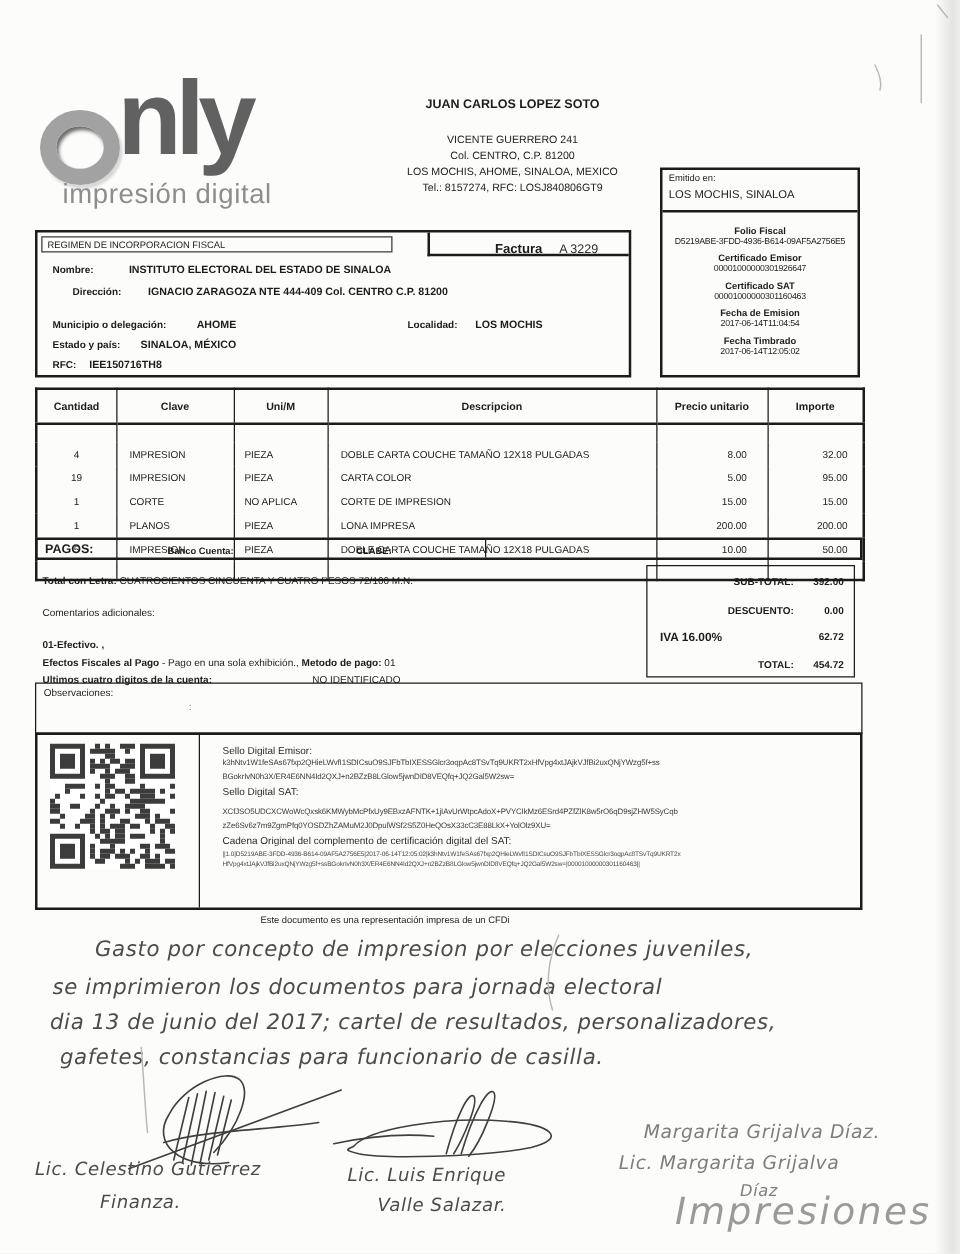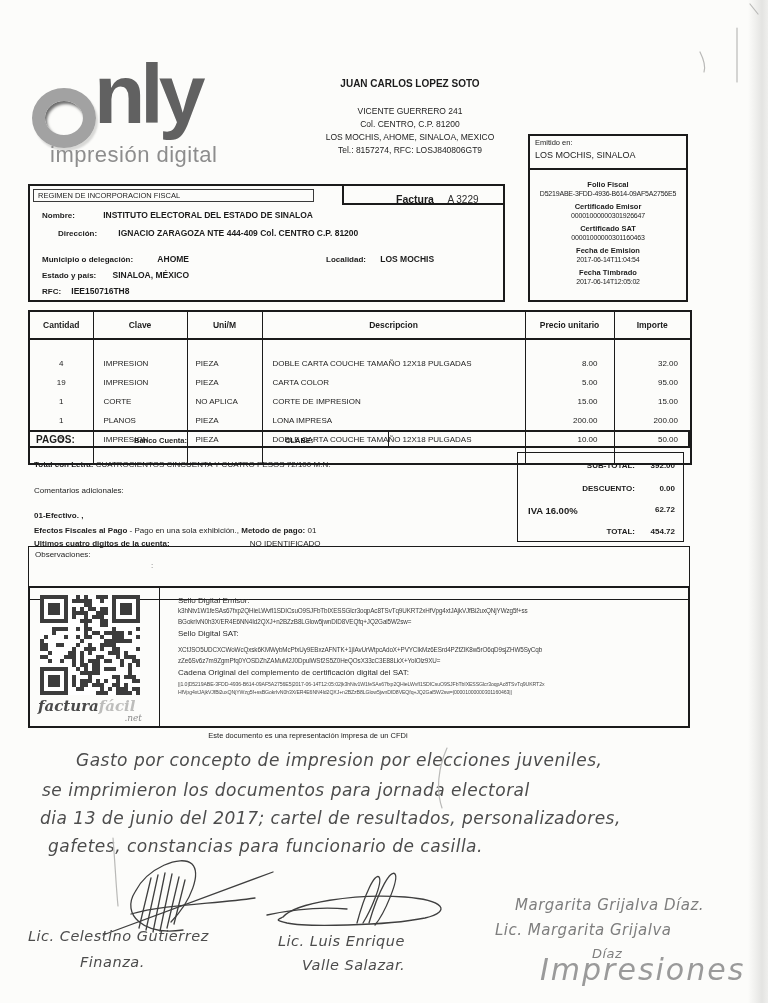--- a/index.html
+++ b/index.html
@@ -57,21 +57,21 @@
             border:2px solid #1b1b1b;box-sizing:border-box;}
   .pagos-div{position:absolute;left:358px;top:0;height:100%;border-left:1.5px solid #1b1b1b;}
   
   .totbox{position:absolute;left:517px;top:452px;width:167px;height:90px;
           border:1.5px solid #1b1b1b;box-sizing:border-box;}
   .trow{position:absolute;width:100%;}
   .tlab{position:absolute;right:48px;font-size:8px;font-weight:bold;}
   .tlab-big{position:absolute;left:10px;font-size:9.5px;font-weight:bold;}
   .tval{position:absolute;right:8px;font-size:8px;font-weight:bold;}
   
-  .obsbox{position:absolute;left:28px;top:546px;width:662px;height:54px;
+  .obsbox{position:absolute;left:28px;top:546px;width:662px;height:41px;
           border:1.5px solid #1b1b1b;box-sizing:border-box;font-size:8px;padding:3px 0 0 6px;}
   
   .sealbox{position:absolute;left:28px;top:586px;width:662px;height:142px;
            border:2px solid #1b1b1b;box-sizing:border-box;}
   .qrcell{position:absolute;left:0;top:0;width:130px;height:100%;border-right:1.5px solid #1b1b1b;box-sizing:border-box;}
   .qr{position:absolute;left:10px;top:7px;width:100px;height:100px;background:#fff;}
   .qr i{position:absolute;width:4px;height:4px;background:#3c3c3c;}
   .qr .finder{position:absolute;width:28px;height:28px;border:4px solid #3c3c3c;box-sizing:border-box;background:transparent;}
   .qr .finder:after{content:"";position:absolute;left:4px;top:4px;width:12px;height:12px;background:#3c3c3c;}
   .ffbrand{position:absolute;left:8px;top:108px;width:118px;font-family:"DejaVu Serif",serif;
@@ -484,24 +484,20 @@
           <i style="left:96px;top:92px"></i>
           <i style="left:56px;top:96px"></i>
           <i style="left:60px;top:96px"></i>
           <i style="left:64px;top:96px"></i>
           <i style="left:76px;top:96px"></i>
           <i style="left:80px;top:96px"></i>
           <i style="left:84px;top:96px"></i>
           <i style="left:88px;top:96px"></i>
           <i style="left:96px;top:96px"></i>
         </div>
-      <div class="ffbrand">
-        <span class="ffb1">factura</span><span class="ffb2">fácil</span>
-        <span class="ffb3">.net</span>
-      </div>
     </div>
     <div class="sealtxt">
       <div class="seal-h">Sello Digital Emisor:</div>
       <div class="seal-l">k3hNtv1W1feSAs67fxp2QHieLWvfI1SDICsuO9SJFbTbIXESSGlcr3oqpAc8TSvTq9UKRT2xHfVpg4xtJAjkVJfBi2uxQNjYWzg5f+ss</div>
       <div class="seal-l">BGokrIvN0h3X/ER4E6NN4Id2QXJ+n2BZzB8LGlow5jwnDID8VEQfq+JQ2Gal5W2sw=</div>
       <div class="seal-h">Sello Digital SAT:</div>
       <div class="seal-l" style="margin-top:6px;">XCfJSO5UDCXCWoWcQxsk6KMWybMcPfxUy9EBxzAFNTK+1jIAvUrWtpcAdoX+PVYCIkMz6ESrd4PZfZlK8w5rO6qD9sjZHW5SyCqb</div>
       <div class="seal-l">zZe6Sv6z7m9ZgmPfq0YOSDZhZAMuM2J0DpulWSf2S5Z0HeQOsX33cC3E88LkX+YolOlz9XU=</div>
       <div class="seal-h">Cadena Original del complemento de certificación digital del SAT:</div>
       <div class="seal-c" style="margin-top:3px;">||1.0|D5219ABE-3FDD-4936-B614-09AF5A2756E5|2017-06-14T12:05:02|k3hNtv1W1feSAs67fxp2QHieLWvfI1SDICsuO9SJFbTbIXESSGlcr3oqpAc8TSvTq9UKRT2x</div>

